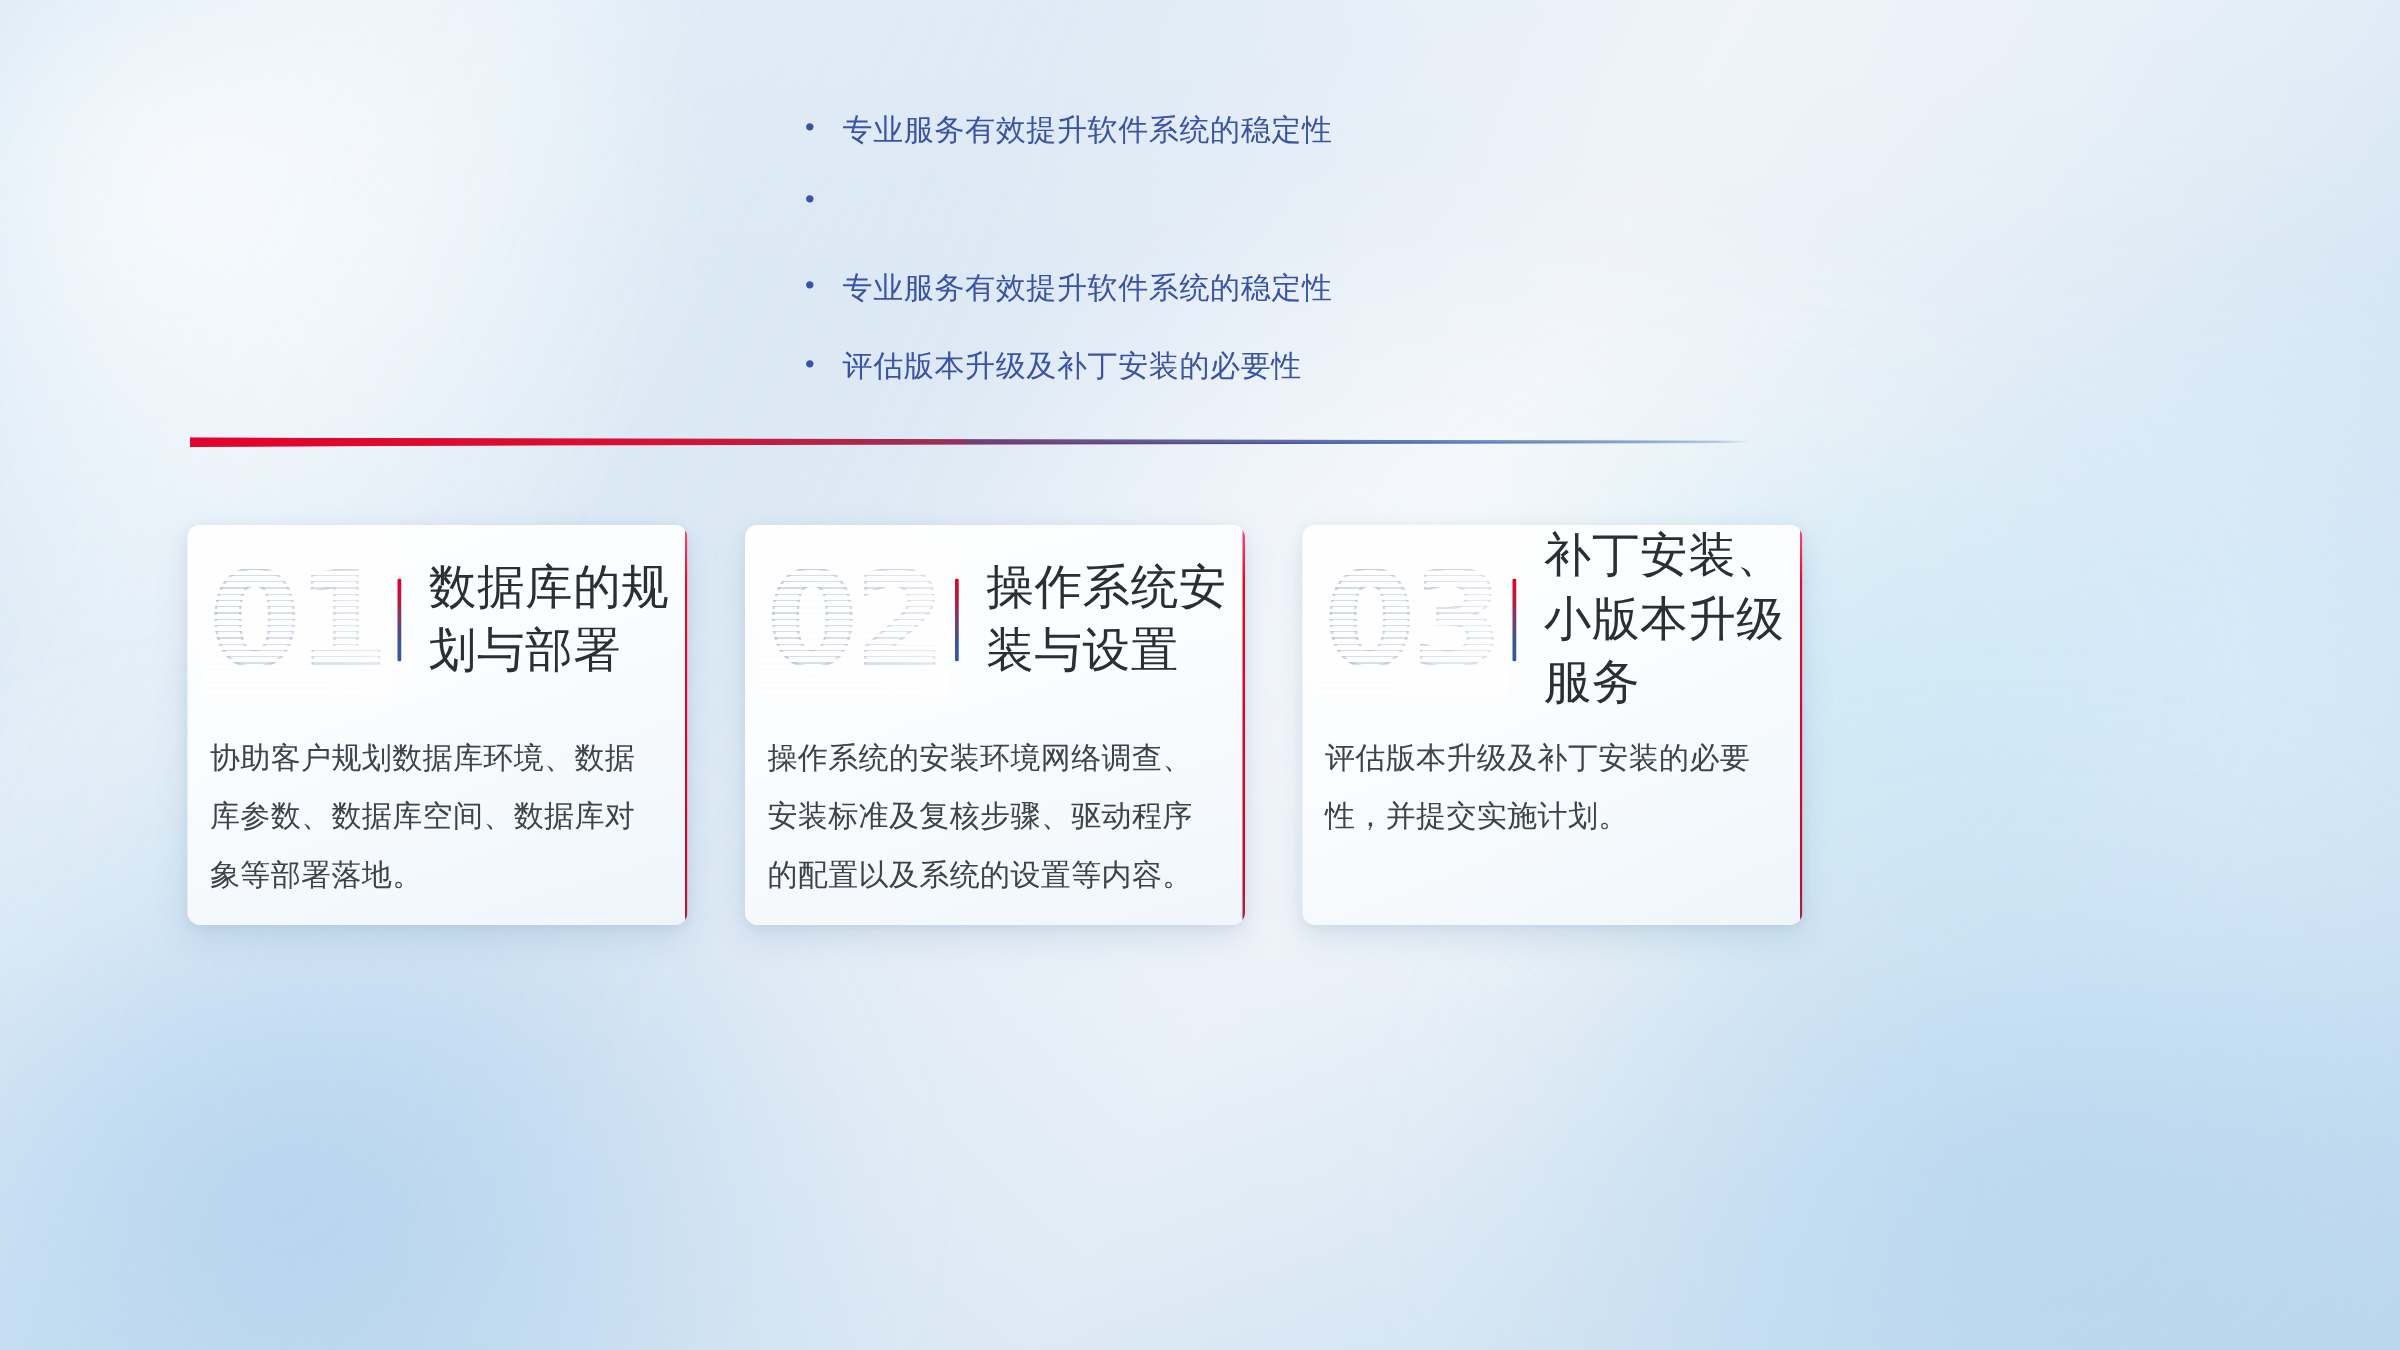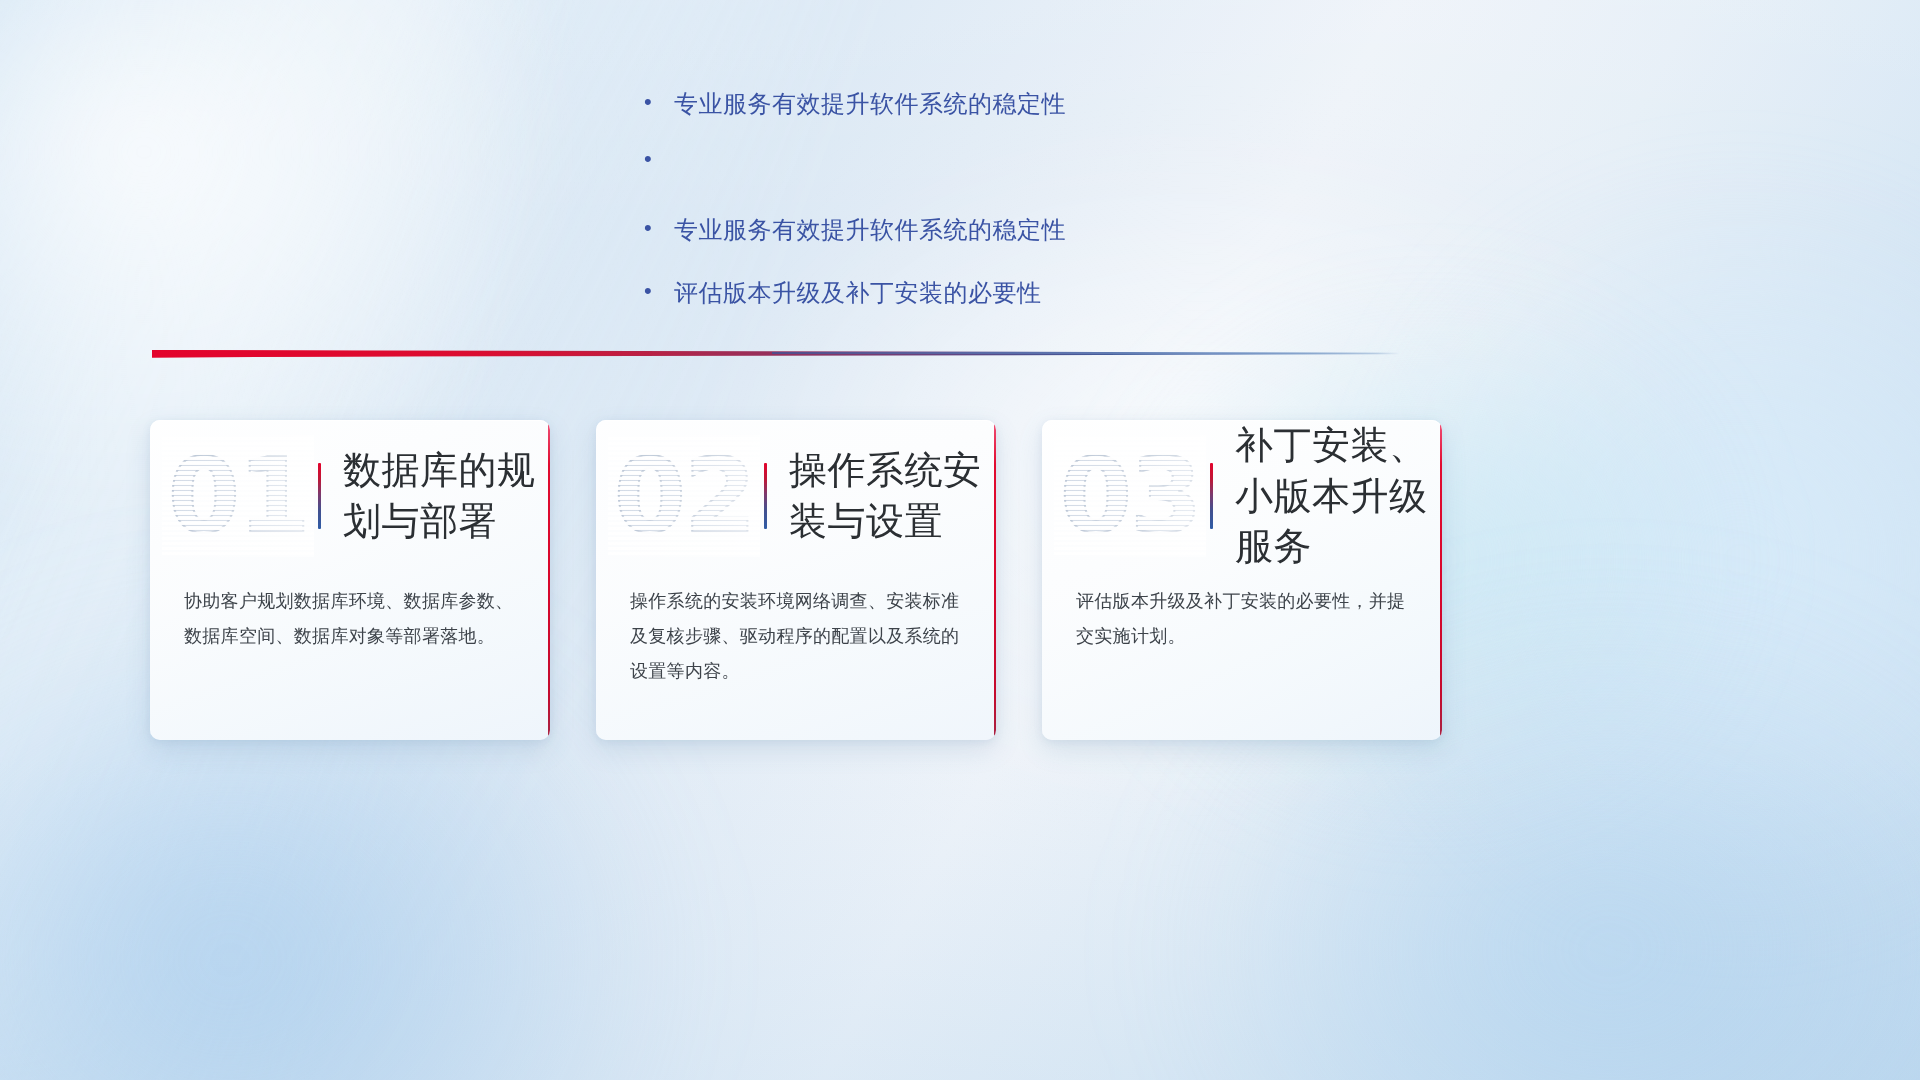--- a/index.html
+++ b/index.html
@@ -194,23 +194,23 @@
   }
   .card-title {
     color:#2b2f33;
     font-size:38px;
     line-height:1.34;
     letter-spacing:.5px;
     font-weight:400;
     max-width:212px;
   }
   .card-body {
-    padding:12px 34px 0 34px;
+    padding:12px 34px 0 18px;
     color:#3d434a;
-    font-size:18px;
+    font-size:24px;
     line-height:1.95;
     letter-spacing:.3px;
     font-weight:400;
   }
 </style>
 </head>
 <body>
 
 <div class="bg">
   <div class="bg-base"></div>

